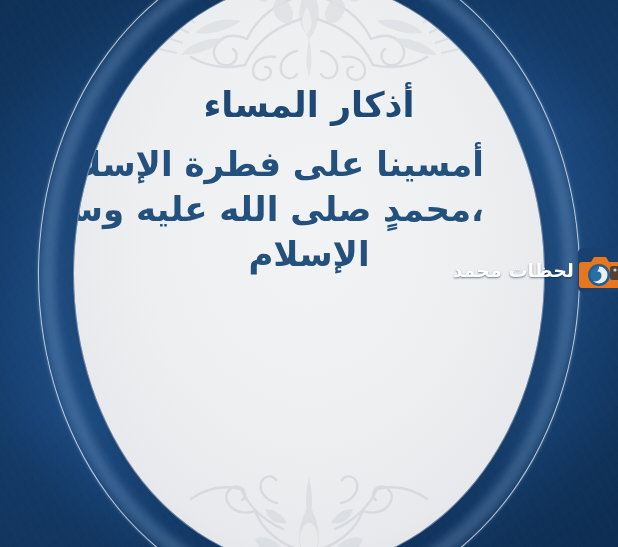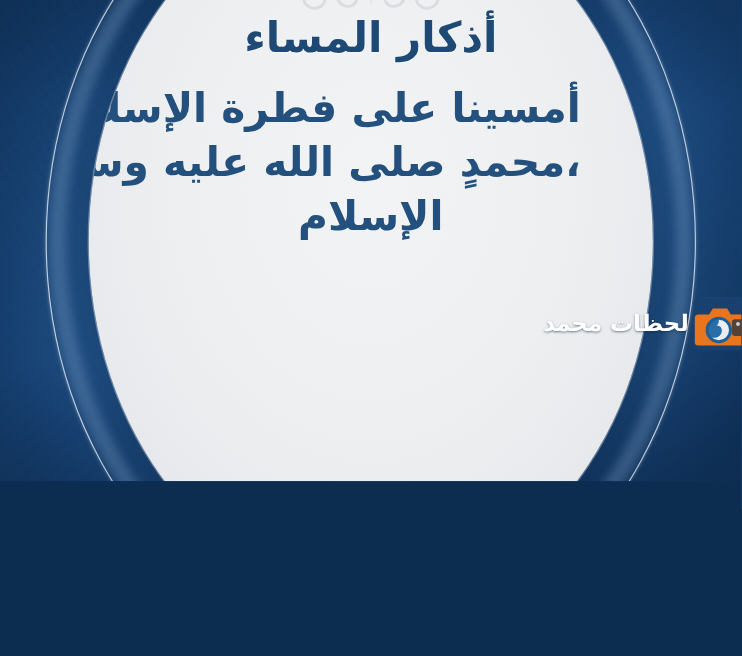--- a/index.html
+++ b/index.html
@@ -4,21 +4,21 @@
 <title>أذكار المساء</title>
 <style>
   html, body {
     margin: 0;
     padding: 0;
     background: #0d2d50;
   }
   #stage {
     position: relative;
     width: 618px;
-    height: 401px;
+    height: 547px;
     overflow: hidden;
     font-family: "DejaVu Sans", "Liberation Sans", sans-serif;
     background: #1e4f87;
   }
 
   
   .bg-base {
     position: absolute;
     inset: 0;
     background:

